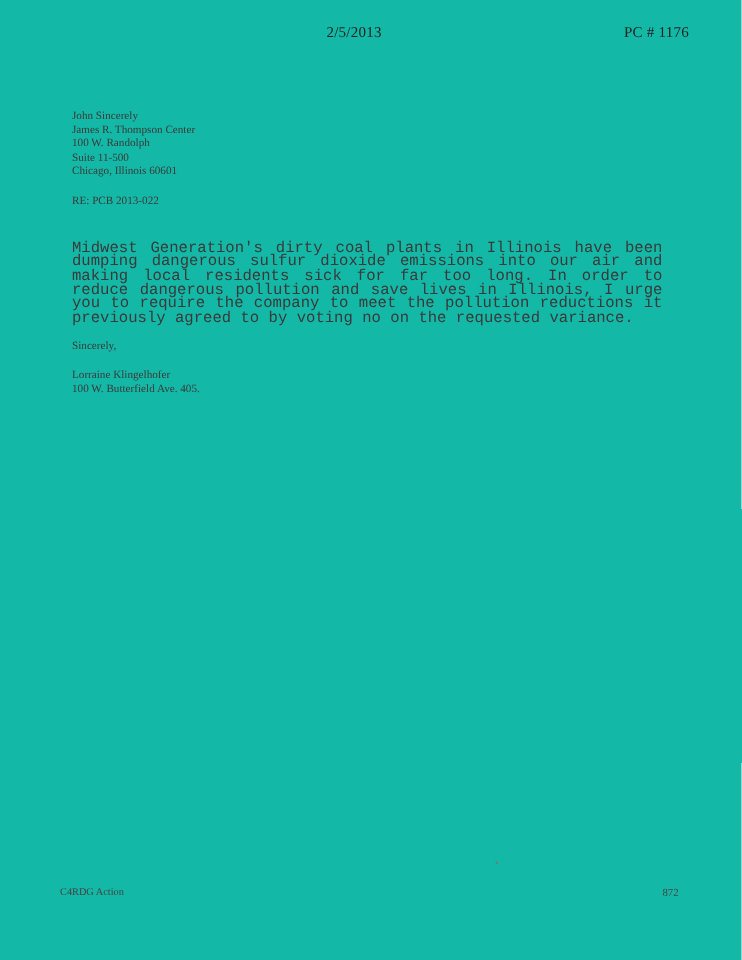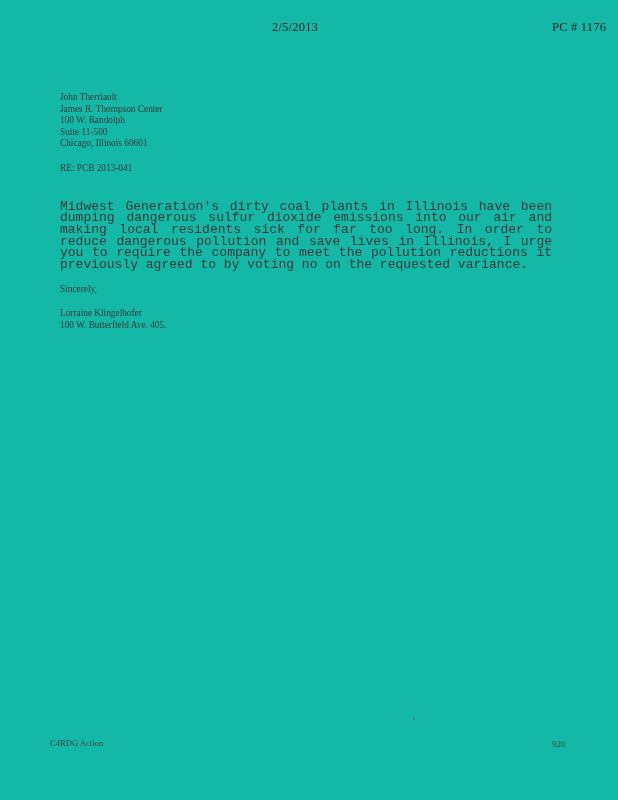--- a/index.html
+++ b/index.html
@@ -38,21 +38,20 @@
     letter-spacing: 0.2px;
     color: #222;
   }
   .header-pc {
     position: absolute;
     left: 520px;
     top: 0;
     font-size: 12.5px;
     letter-spacing: 0.2px;
     color: #222;
-    margin-left: 32px;
   }
   .letter-body {
     position: absolute;
     left: 60px;
     top: 92px;
     width: 500px;
   }
   .addr-line {
     font-size: 9.3px;
     line-height: 11.6px;
@@ -131,30 +130,30 @@
 <div class="page">
 
   <div class="header-row">
     <div class="header-date">2/5/2013</div>
     <div class="header-pc">PC # 1176</div>
   </div>
 
   <div class="letter-body">
 
     <div>
-      <div class="addr-line">John Therriault</div>
+      <div class="addr-line">John Sincerely</div>
       <div class="addr-line">James R. Thompson Center</div>
       <div class="addr-line">100 W. Randolph</div>
       <div class="addr-line">Suite 11-500</div>
       <div class="addr-line">Chicago, Illinois 60601</div>
     </div>
 
     <div class="spacer-md"></div>
 
-    <div class="re-line">RE: PCB 2013-041</div>
+    <div class="re-line">RE: PCB 2013-022</div>
 
     <div class="spacer-md"></div>
 
 
     <div class="spacer-md"></div>
 
     <div class="para">Midwest Generation's dirty coal plants in Illinois have been dumping dangerous sulfur dioxide emissions into our air and making local residents sick for far too long. In order to reduce dangerous pollution and save lives in Illinois, I urge you to require the company to meet the pollution reductions it previously agreed to by voting no on the requested variance.</div>
 
     <div class="spacer-md"></div>
 
@@ -165,15 +164,15 @@
     <div>
       <div class="sign-line">Lorraine Klingelhofer</div>
       <div class="sign-line">100 W. Butterfield Ave. 405.</div>
     </div>
 
   </div>
 
   <div class="stray-mark"></div>
 
   <div class="footer-left">C4RDG Action</div>
-  <div class="footer-right">920</div>
+  <div class="footer-right">872</div>
 
 </div>
 
 </body></html>

